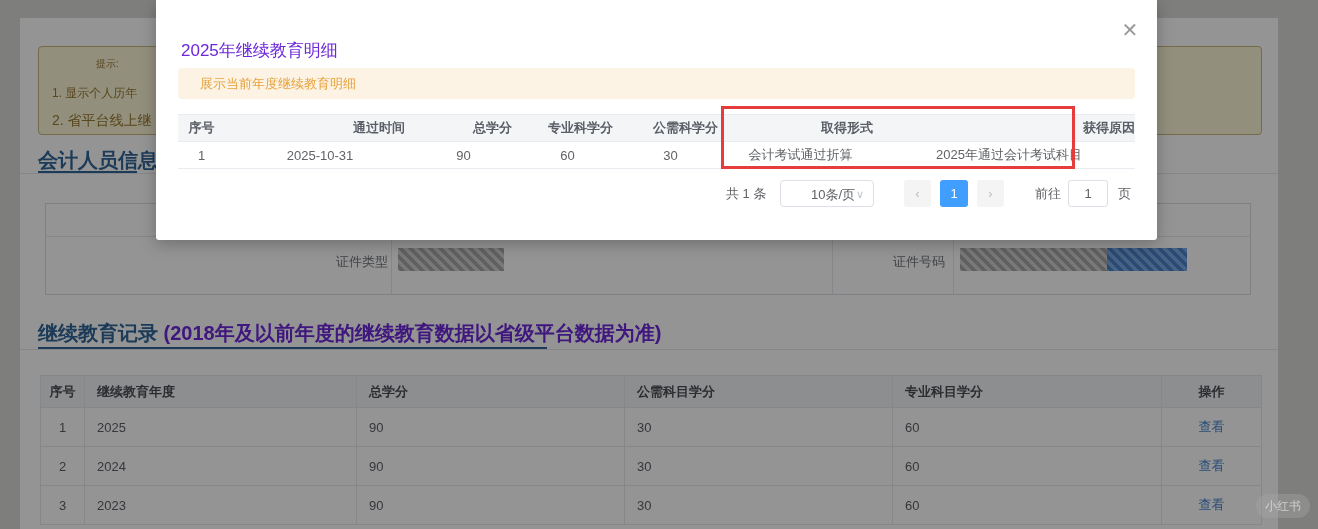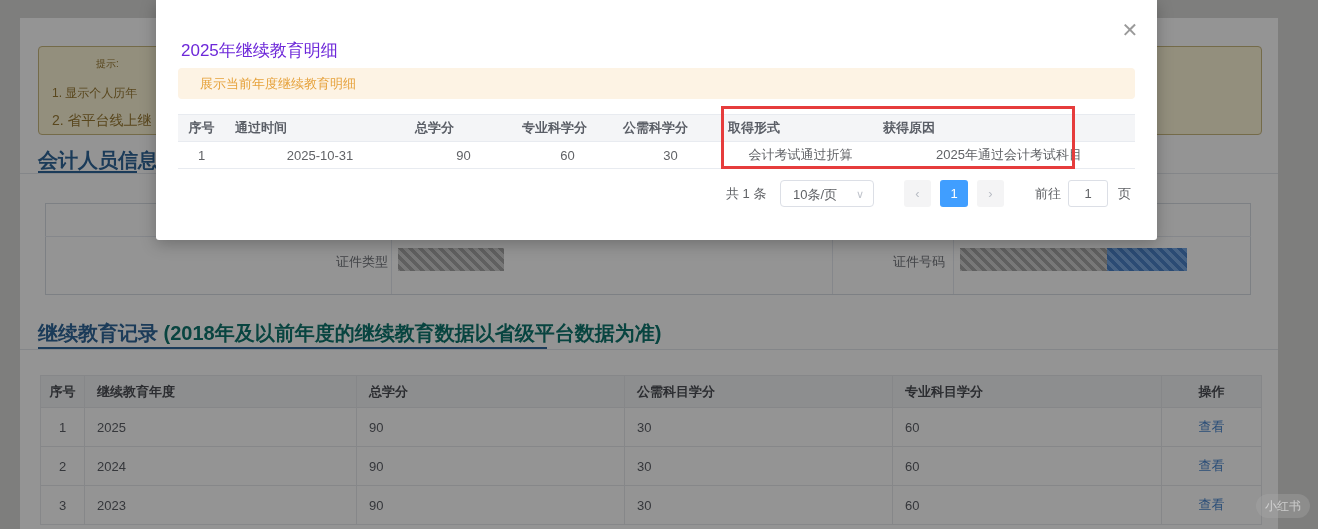--- a/index.html
+++ b/index.html
@@ -19,46 +19,46 @@
   .hr1{position:absolute;left:20px;top:173px;width:1258px;height:1px;background:#e3e7ed;}
   .form-box{position:absolute;left:45px;top:203px;width:1206px;height:92px;border:1px solid #d8dce4;background:#fff;}
   .fb-hr{position:absolute;left:45px;top:236px;width:1206px;height:1px;background:#e6e9ef;}
   .fb-v1{position:absolute;left:391px;top:204px;width:1px;height:90px;background:#e6e9ef;}
   .fb-v2{position:absolute;left:832px;top:204px;width:1px;height:90px;background:#e6e9ef;}
   .fb-v3{position:absolute;left:953px;top:204px;width:1px;height:90px;background:#e6e9ef;}
   .form-label{position:absolute;top:253px;font-size:13px;color:#73767c;white-space:nowrap;}
   .redact{position:absolute;top:248px;height:23px;background-image:linear-gradient(45deg,#a6a6a6 25%,#cfcfcf 25%,#cfcfcf 50%,#a6a6a6 50%,#a6a6a6 75%,#cfcfcf 75%);background-size:10px 10px;}
   .redact.blue{background-image:linear-gradient(45deg,#4a82c8 25%,#79aae4 25%,#79aae4 50%,#4a82c8 50%,#4a82c8 75%,#79aae4 75%);}
   .sec2-title{left:38px;top:320px;}
-  .sec2-note{color:#0f766e;}
+  .sec2-note{color:#6d28d9;}
   .sec2-bar{position:absolute;left:38px;top:347px;width:509px;height:3px;background:#2f6699;}
   .hr2{position:absolute;left:20px;top:349px;width:1258px;height:1px;background:#e3e7ed;}
 
   table.rec{position:absolute;left:40px;top:375px;width:1221px;border-collapse:collapse;table-layout:fixed;font-size:13px;color:#5c5f66;}
   table.rec th{height:32px;background:#f3f4f6;font-weight:bold;color:#4c4f55;border:1px solid #e7e9ed;text-align:left;padding:0 0 0 12px;}
   table.rec td{height:39px;border:1px solid #e7e9ed;padding:0 0 0 12px;background:#fff;}
   table.rec .c{text-align:center;padding:0;}
   table.rec a{color:#4a87cf;text-decoration:none;}
 
   .watermark{position:absolute;left:1256px;top:494px;width:54px;height:24px;z-index:20;border-radius:12px;background:rgba(170,170,170,0.35);color:rgba(255,255,255,0.55);font-size:12px;display:flex;align-items:center;justify-content:center;}
 
   
   .overlay{position:absolute;inset:0;background:rgba(0,0,0,0.42);z-index:5;}
 
   
   .modal{position:absolute;left:156px;top:0;width:1001px;height:240px;background:#fff;z-index:10;box-shadow:0 4px 16px rgba(0,0,0,0.25);border-radius:0 0 3px 3px;}
   .m-title{position:absolute;left:25px;top:39px;font-size:17px;color:#6d28d9;}
   .m-close{position:absolute;left:960px;top:16px;width:28px;height:28px;font-size:20px;color:#9a9a9a;display:flex;align-items:center;justify-content:center;cursor:pointer;}
   .m-notice{position:absolute;left:22px;top:68px;width:957px;height:31px;background:#fdf3e4;border-radius:4px;font-size:13px;color:#e6a23c;line-height:31px;padding-left:22px;}
   table.mt{position:absolute;left:22px;top:114px;width:957px;border-collapse:collapse;table-layout:fixed;font-size:13px;}
-  table.mt th{height:27px;background:#f4f5f7;font-weight:bold;color:#5a5e66;text-align:left;padding:0 0 0 10px;border-top:1px solid #e8ebf0;border-bottom:1px solid #e8ebf0;}
+  table.mt th{height:27px;background:#f4f5f7;font-weight:bold;color:#5a5e66;text-align:right;padding:0 0 0 10px;border-top:1px solid #e8ebf0;border-bottom:1px solid #e8ebf0;}
   table.mt td{height:27px;color:#606266;text-align:center;padding:0 0 0 10px;border-bottom:1px solid #e8ebf0;background:#fff;}
   table.mt .c{text-align:center;padding:0;}
   .red-box{position:absolute;left:565px;top:106px;width:354px;height:63px;border:3px solid #e63c3c;z-index:12;pointer-events:none;}
-  .pg{position:absolute;top:180px;height:27px;line-height:27px;font-size:13px;color:#606266;white-space:nowrap;}
+  .pg{position:absolute;top:180px;height:27px;line-height:27px;font-size:13px;color:#606266;white-space:nowrap;text-align:center;}
   .pg-total{left:570px;}
   .pg-select{left:624px;width:94px;border:1px solid #dcdfe6;border-radius:4px;background:#fff;padding-left:12px;color:#606266;cursor:pointer;}
   .pg-select .chev{position:absolute;right:9px;top:0;color:#c0c4cc;font-size:11px;}
   .pg-btn{width:27px;text-align:center;background:#f4f4f5;border-radius:3px;color:#b8bcc4;font-size:13px;cursor:pointer;}
   .pg-prev{left:748px;}
   .pg-page{left:784px;width:28px;text-align:center;background:#409eff;color:#fff;border-radius:3px;cursor:pointer;}
   .pg-next{left:821px;}
   .pg-goto{left:879px;}
   .pg-input{left:912px;width:40px;height:27px;border:1px solid #dcdfe6;border-radius:3px;text-align:center;font-size:13px;color:#606266;padding:0;}
   .pg-unit{left:962px;}

